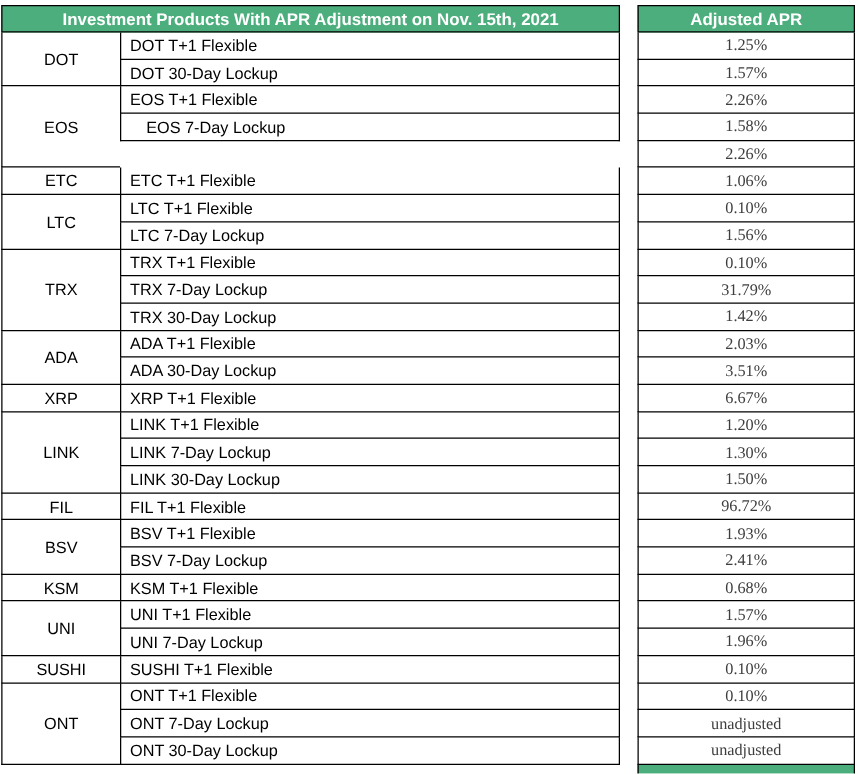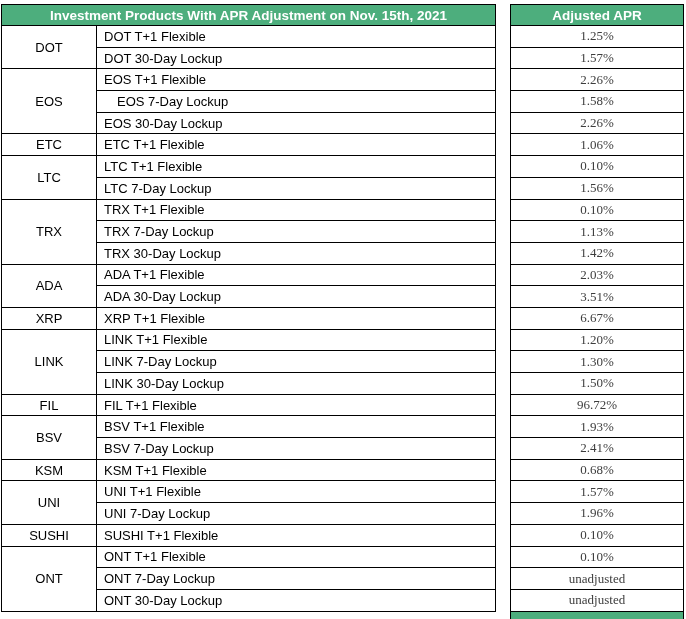--- a/index.html
+++ b/index.html
@@ -74,35 +74,34 @@
   <div class="cell coin-cell" style="grid-row: 2 / 4;">DOT</div>
       <div class="cell product-cell" style="grid-row: 2;">DOT T+1 Flexible</div>
       <div class="cell apr-cell" style="grid-row: 2;">1.25%</div>
       <div class="cell product-cell" style="grid-row: 3;">DOT 30-Day Lockup</div>
       <div class="cell apr-cell" style="grid-row: 3;">1.57%</div>
       <div class="cell coin-cell" style="grid-row: 4 / 7;">EOS</div>
       <div class="cell product-cell" style="grid-row: 4;">EOS T+1 Flexible</div>
       <div class="cell apr-cell" style="grid-row: 4;">2.26%</div>
       <div class="cell product-cell" style="grid-row: 5; padding-left: 20px;">EOS 7-Day Lockup</div>
       <div class="cell apr-cell" style="grid-row: 5;">1.58%</div>
-      <div class="cell product-cell" style="grid-row: 6;">EOS 30-Day Lockup</div>
       <div class="cell apr-cell" style="grid-row: 6;">2.26%</div>
       <div class="cell coin-cell" style="grid-row: 7 / 8;">ETC</div>
       <div class="cell product-cell" style="grid-row: 7;">ETC T+1 Flexible</div>
       <div class="cell apr-cell" style="grid-row: 7;">1.06%</div>
       <div class="cell coin-cell" style="grid-row: 8 / 10;">LTC</div>
       <div class="cell product-cell" style="grid-row: 8;">LTC T+1 Flexible</div>
       <div class="cell apr-cell" style="grid-row: 8;">0.10%</div>
       <div class="cell product-cell" style="grid-row: 9;">LTC 7-Day Lockup</div>
       <div class="cell apr-cell" style="grid-row: 9;">1.56%</div>
       <div class="cell coin-cell" style="grid-row: 10 / 13;">TRX</div>
       <div class="cell product-cell" style="grid-row: 10;">TRX T+1 Flexible</div>
       <div class="cell apr-cell" style="grid-row: 10;">0.10%</div>
       <div class="cell product-cell" style="grid-row: 11;">TRX 7-Day Lockup</div>
-      <div class="cell apr-cell" style="grid-row: 11;">1.13%</div>
+      <div class="cell apr-cell" style="grid-row: 11;">31.79%</div>
       <div class="cell product-cell" style="grid-row: 12;">TRX 30-Day Lockup</div>
       <div class="cell apr-cell" style="grid-row: 12;">1.42%</div>
       <div class="cell coin-cell" style="grid-row: 13 / 15;">ADA</div>
       <div class="cell product-cell" style="grid-row: 13;">ADA T+1 Flexible</div>
       <div class="cell apr-cell" style="grid-row: 13;">2.03%</div>
       <div class="cell product-cell" style="grid-row: 14;">ADA 30-Day Lockup</div>
       <div class="cell apr-cell" style="grid-row: 14;">3.51%</div>
       <div class="cell coin-cell" style="grid-row: 15 / 16;">XRP</div>
       <div class="cell product-cell" style="grid-row: 15;">XRP T+1 Flexible</div>
       <div class="cell apr-cell" style="grid-row: 15;">6.67%</div>

